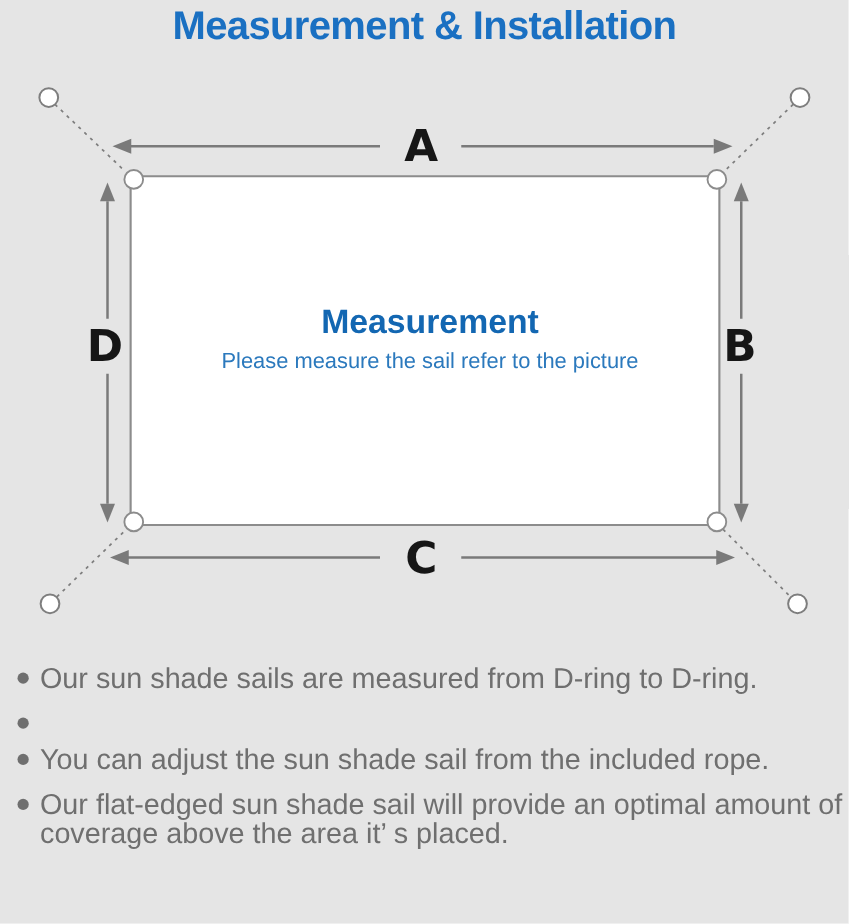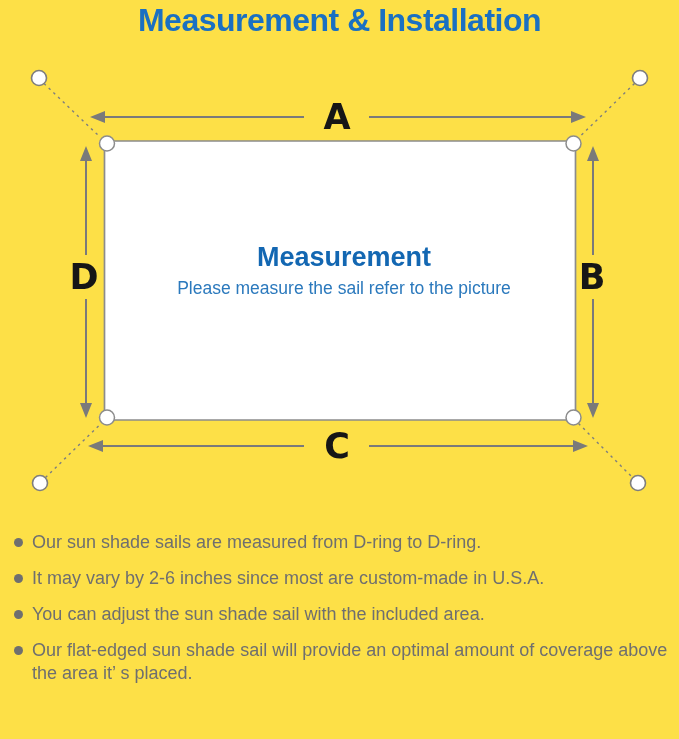--- a/index.html
+++ b/index.html
@@ -1,20 +1,20 @@
 <!DOCTYPE html>
 <html><head>
 <meta charset="utf-8">
 <style>
   html, body { margin: 0; padding: 0; background: #ffffff; }
   .page {
     position: relative;
     width: 679px;
     height: 739px;
-    background: #fde047;
+    background: #e5e5e5;
     overflow: hidden;
     font-family: "Liberation Sans", sans-serif;
   }
   .page-title {
     position: absolute;
     top: 0;
     left: 0;
     width: 100%;
     margin: 0;
     padding-top: 2px;
@@ -62,21 +62,21 @@
   }
   .dot {
     flex: none;
     width: 9px;
     height: 9px;
     border-radius: 50%;
     background: #6f6f6f;
     margin: 7px 9px 0 14px;
   }
   .note-text {
-    font-size: 18px;
+    font-size: 23px;
     line-height: 23px;
     color: #6f6f6f;
   }
 </style>
 </head>
 <body>
 
 <div class="page">
 
   <h1 class="page-title">Measurement &amp; Installation</h1>
@@ -143,25 +143,24 @@
     <text class="center-sub" x="344" y="239" text-anchor="middle">Please measure the sail refer to the picture</text>
   </svg>
 
   <ul class="notes">
     <li>
       <span class="dot"></span>
       <span class="note-text">Our sun shade sails are measured from D-ring to D-ring.</span>
     </li>
     <li>
       <span class="dot"></span>
-      <span class="note-text">It may vary by 2-6 inches since most are custom-made in U.S.A.</span>
     </li>
     <li>
       <span class="dot"></span>
-      <span class="note-text">You can adjust the sun shade sail with the included area.</span>
+      <span class="note-text">You can adjust the sun shade sail from the included rope.</span>
     </li>
     <li>
       <span class="dot"></span>
       <span class="note-text">Our flat-edged sun shade sail will provide an optimal amount of coverage above the area it’ s placed.</span>
     </li>
   </ul>
 
 </div>
 
 </body></html>

